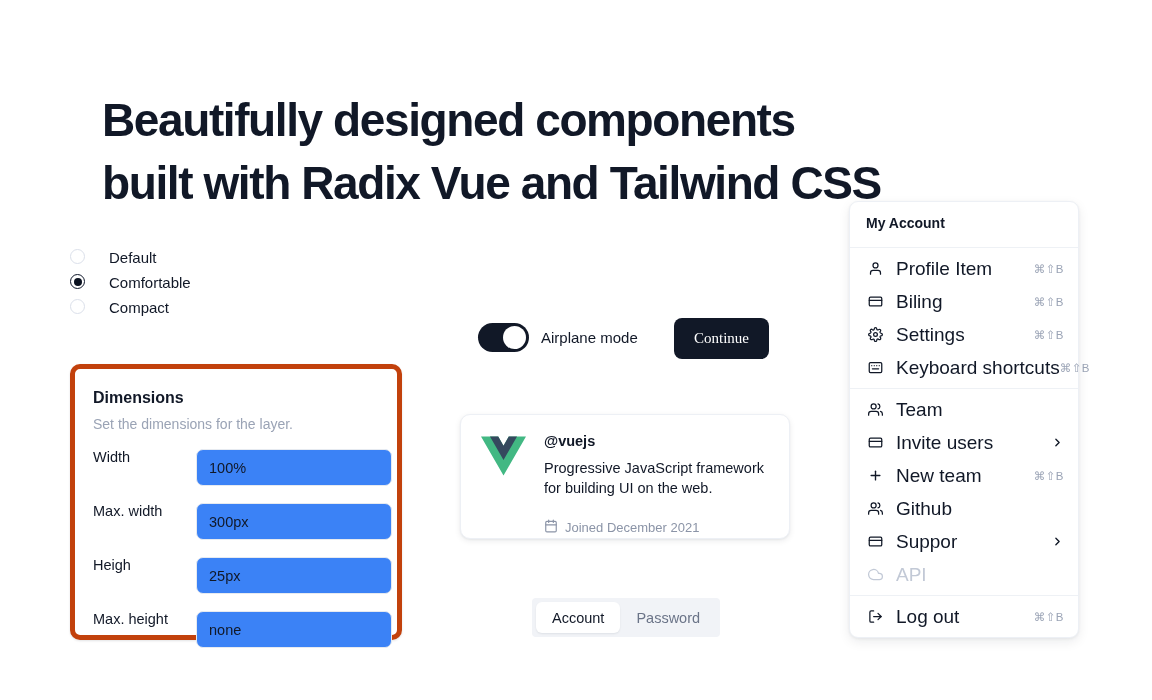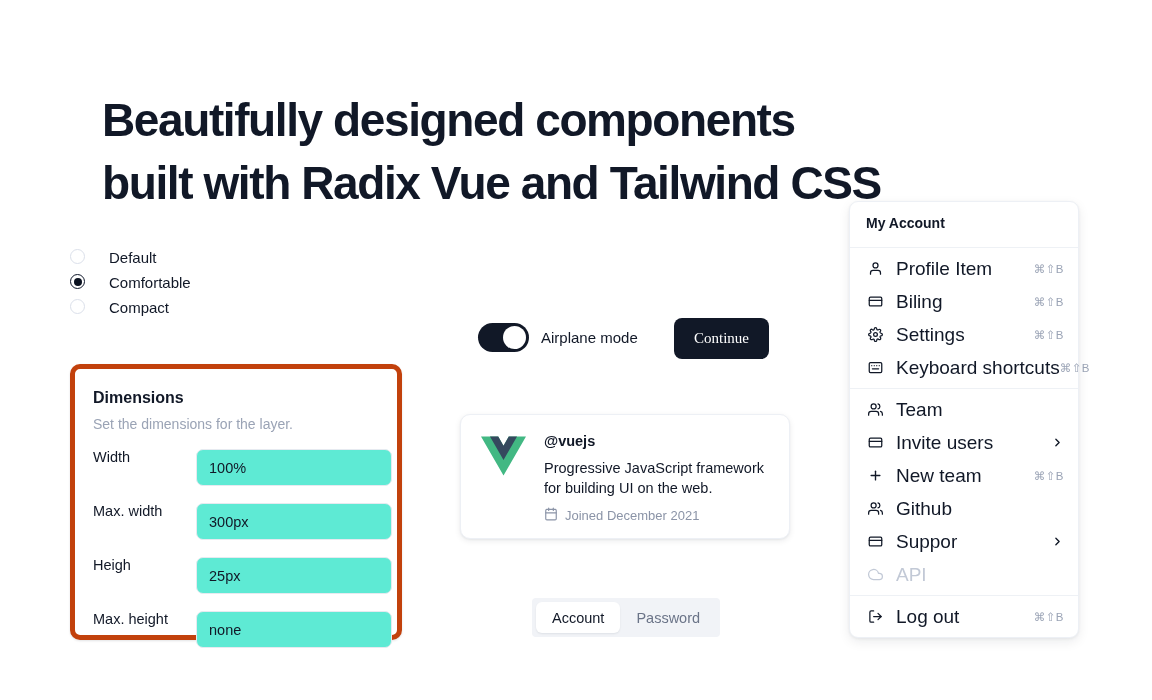--- a/index.html
+++ b/index.html
@@ -91,21 +91,21 @@
     flex: 0 0 auto;
     font-size: 14.5px;
     color: #111827;
   }
   .dim-input {
     width: 196px;
     height: 37px;
     box-sizing: border-box;
     border: 1px solid #e6eaf0;
     border-radius: 7px;
-    background: #5eead4;
+    background: #3b82f6;
     font-family: "Liberation Sans", sans-serif;
     font-size: 14.5px;
     color: #111827;
     padding: 0 12px;
     outline: none;
   }
 
   
   .switch-wrap {
     position: absolute;
@@ -172,21 +172,21 @@
     font-size: 14.5px;
     color: #111827;
     margin-top: 9px;
     line-height: 20px;
     width: 240px;
   }
   .hc-joined {
     display: flex;
     align-items: center;
     gap: 7px;
-    margin-top: 9px;
+    margin-top: 21px;
     font-size: 13px;
     color: #8b94a7;
   }
 
   
   .tabs {
     position: absolute;
     left: 532px;
     top: 598px;
     height: 39px;

